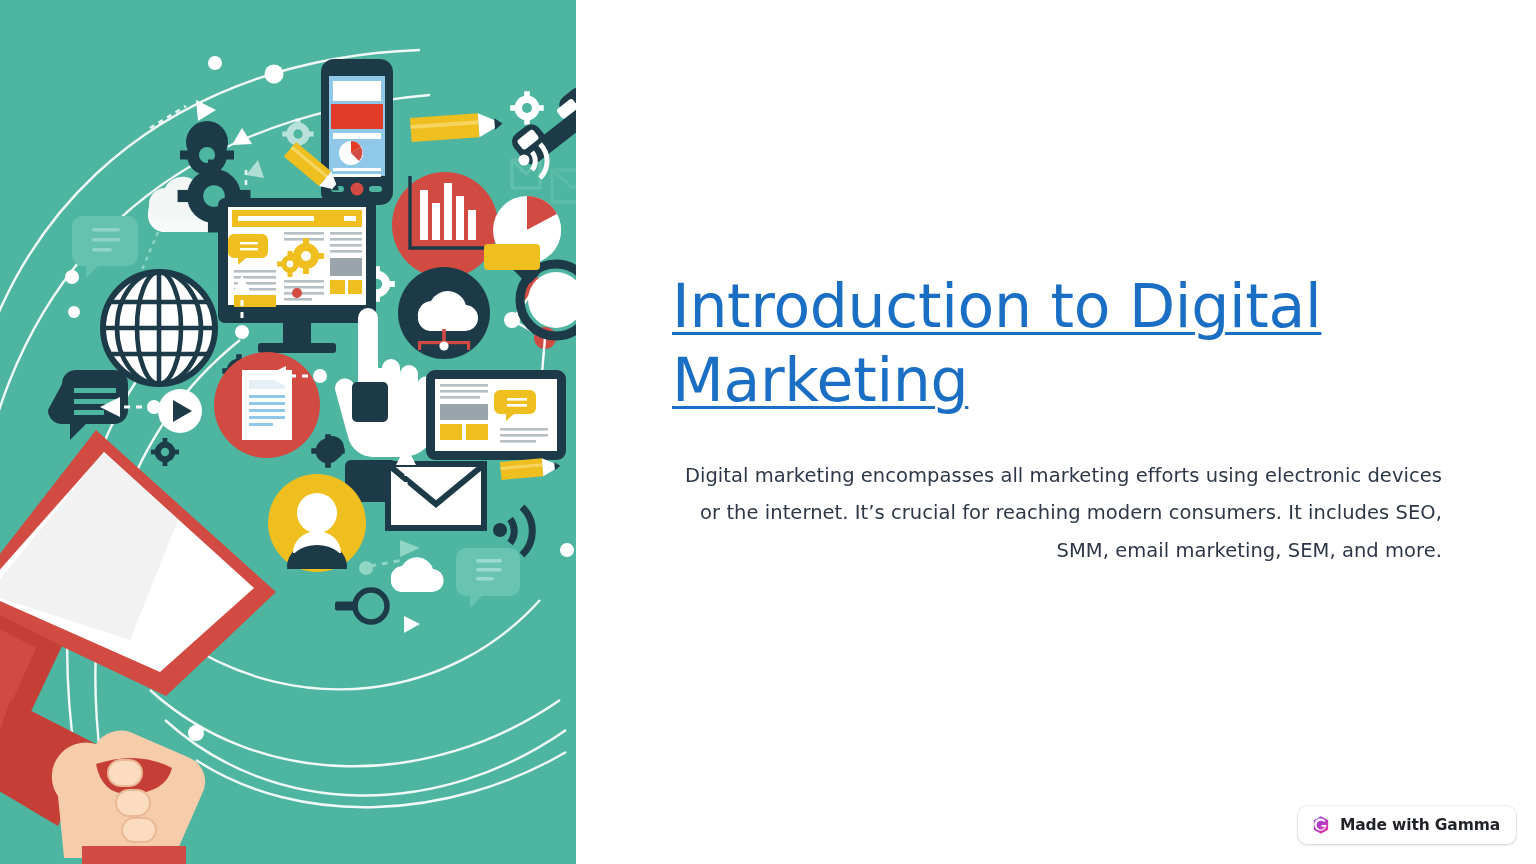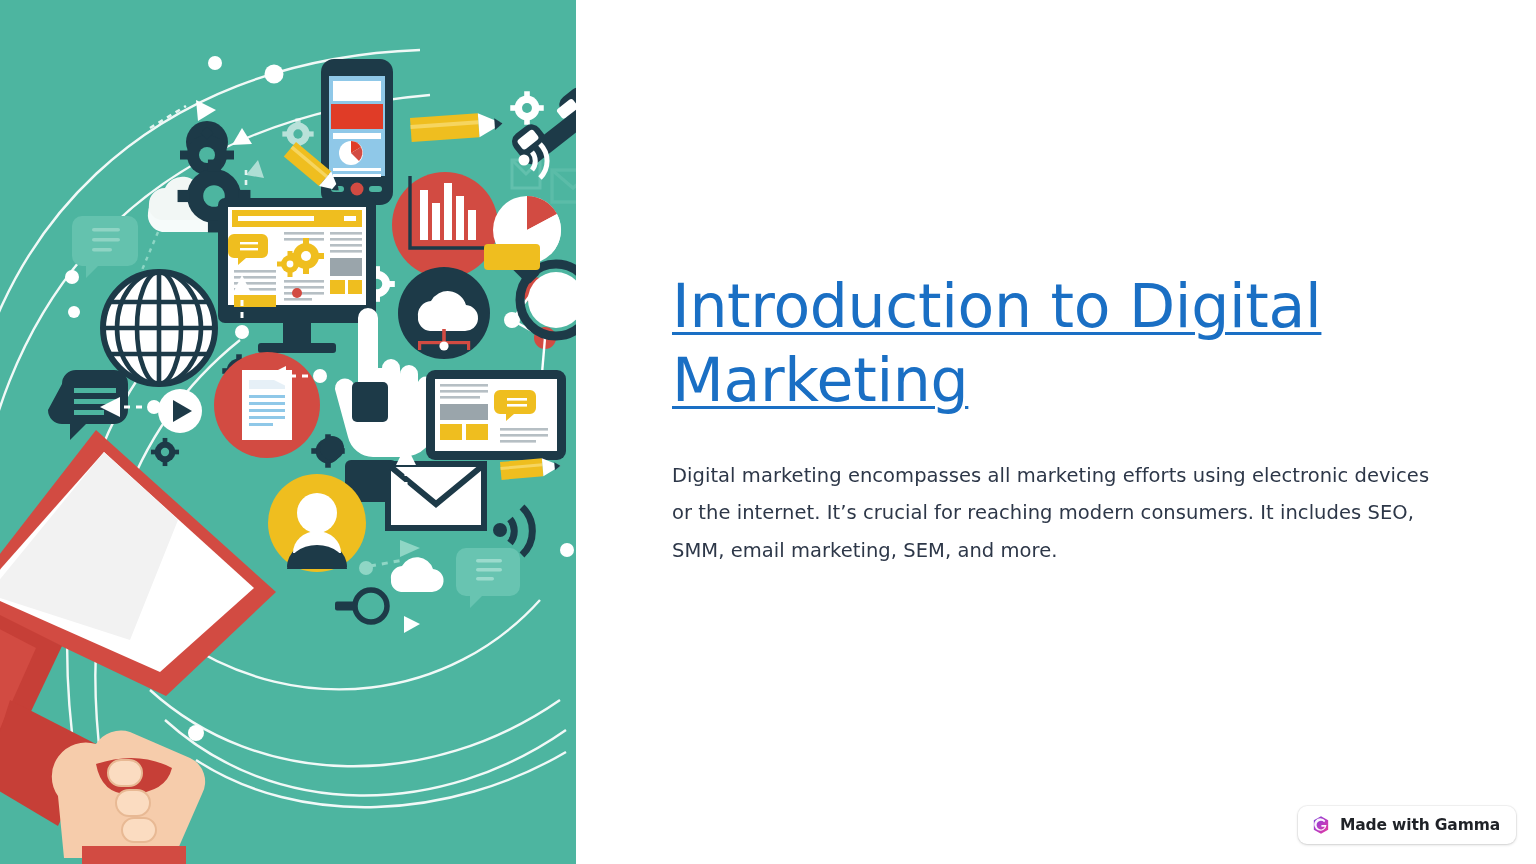--- a/index.html
+++ b/index.html
@@ -59,20 +59,21 @@
     margin-bottom: 40px;
   }
 
   .slide-body {
     font-family: "DejaVu Sans", sans-serif;
     font-size: 19.5px;
     line-height: 1.93;
     color: #2d3748;
     font-weight: 400;
     letter-spacing: 0.05px;
+    text-align: right;
   }
 
   
   .gamma-badge {
     position: absolute;
     right: 26px;
     bottom: 20px;
     display: flex;
     align-items: center;
     gap: 9px;

